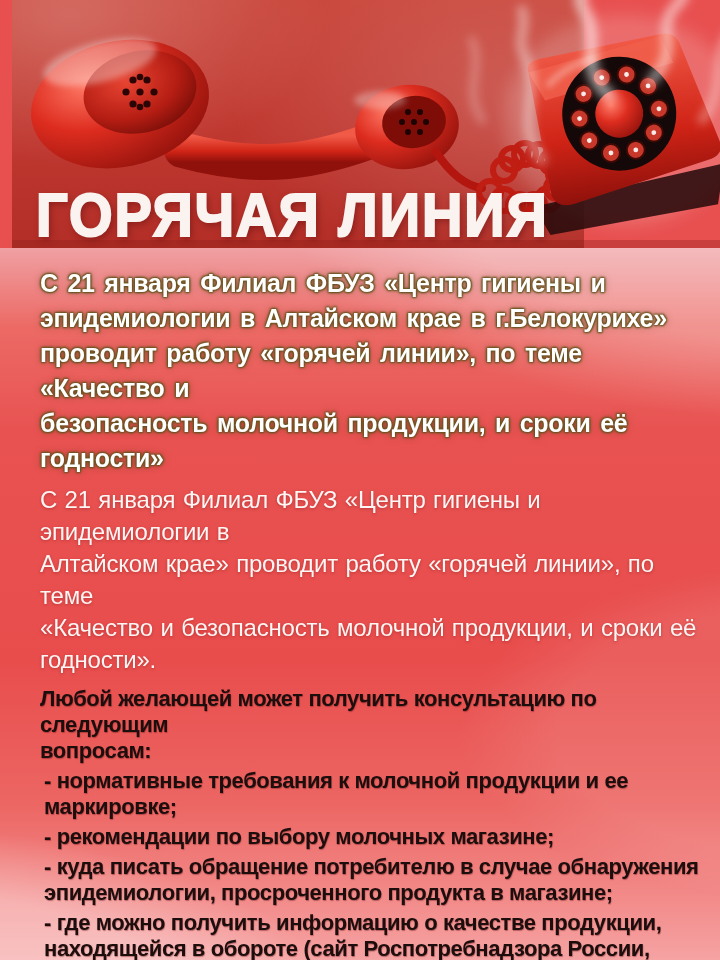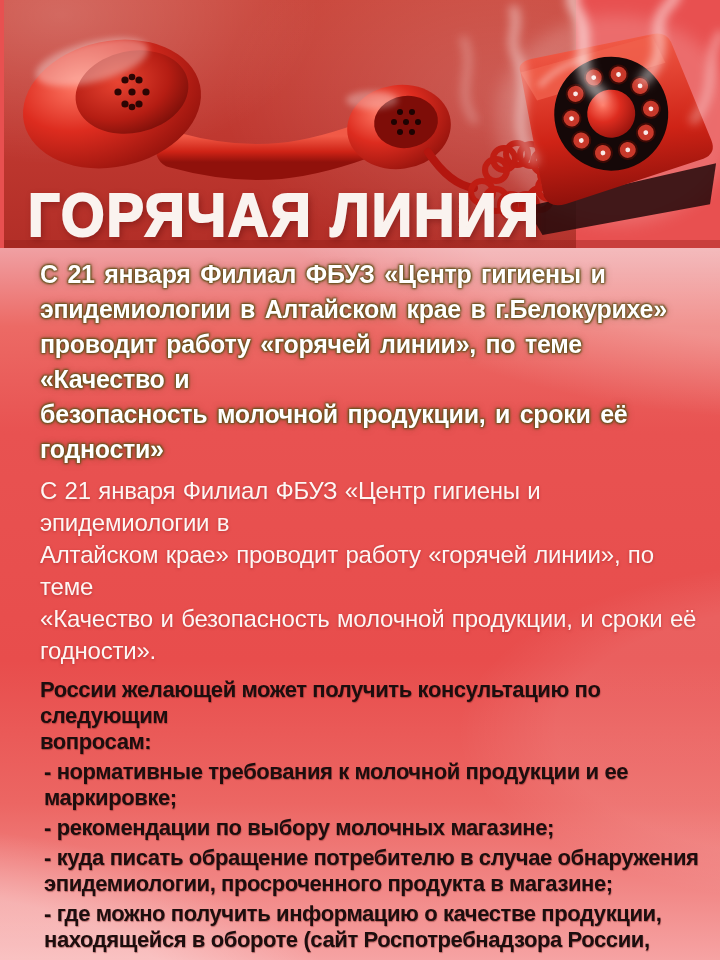--- a/index.html
+++ b/index.html
@@ -3,39 +3,39 @@
 <meta charset="utf-8">
 <style>
   html,body { margin:0; padding:0; background:#555; }
   .poster {
     position:relative; width:720px; height:960px; overflow:hidden;
     font-family:"Liberation Sans", sans-serif;
     background:#e85050;
   }
   
   .banner {
-    position:absolute; left:4px; top:0; width:572px; height:248px;
+    position:absolute; left:12px; top:0; width:572px; height:248px;
     background:
       radial-gradient(ellipse 430px 250px at 10% 6%, rgba(255,255,255,0.20), rgba(255,255,255,0) 60%),
       radial-gradient(ellipse 520px 320px at 88% 38%, rgba(255,255,255,0.16), rgba(255,255,255,0) 55%),
       linear-gradient(180deg, #c9453a 0%, #bf3830 55%, #b22e27 100%);
   }
   .banner svg { position:absolute; inset:0; }
   .banner-title {
     position:absolute; left:24px; bottom:-2px;
     font-size:56px; font-weight:bold; letter-spacing:2px;
     color:#faf3ef; -webkit-text-stroke:2px #faf3ef;
     transform:scaleY(1.1); transform-origin:bottom left;
     text-shadow:2px 3px 7px rgba(90,10,10,0.5);
     white-space:nowrap;
   }
   
   .content {
     position:absolute; left:0; top:248px; width:720px; height:712px;
-    box-sizing:border-box; padding:3px 12px 0 40px;
+    box-sizing:border-box; padding:12px 12px 0 40px;
     background:
       radial-gradient(ellipse 120% 55% at 112% -10%, rgba(255,255,255,0.28) 42%, rgba(255,255,255,0) 62%),
       radial-gradient(ellipse 115% 50% at -18% 110%, rgba(255,255,255,0.33) 40%, rgba(255,255,255,0) 58%),
       radial-gradient(ellipse 85% 38% at 118% 68%, rgba(255,255,255,0.10) 48%, rgba(255,255,255,0) 64%),
       linear-gradient(180deg, #f0a0a3 0%, #ec6a65 11%, #e85251 26%, #e84d4c 58%, #ec6663 78%, #f6a3a3 100%);
   }
   .pre { white-space:pre-line; }
   .intro {
     margin:6px 0 8px; max-width:660px;
     color:#ffffff; font-size:25px; line-height:35px; font-weight:bold;
@@ -201,21 +201,21 @@
 эпидемиологии в Алтайском крае в г.Белокурихе»
 проводит работу «горячей линии», по теме «Качество и
 безопасность молочной продукции, и сроки её годности»</div>
 
     <div class="subintro pre">С 21 января Филиал ФБУЗ «Центр гигиены и эпидемиологии в
 Алтайском крае» проводит работу «горячей линии», по теме
 «Качество и безопасность молочной продукции, и сроки её
 годности».</div>
 
     <div class="consult dark-text">
-      <div class="pre">России желающей может получить консультацию по следующим
+      <div class="pre">Любой желающей может получить консультацию по следующим
 вопросам:</div>
       <div class="item pre">- нормативные требования к молочной продукции и ее
 маркировке;</div>
       <div class="item pre">- рекомендации по выбору молочных магазине;</div>
       <div class="item pre">- куда писать обращение потребителю в случае обнаружения
 эпидемиологии, просроченного продукта в магазине;</div>
       <div class="item pre"><span>- где можно получить информацию о качестве продукции,
 находящейся в обороте (сайт Роспотребнадзора России, портал
 ГИС ЗПП (</span></div>
     </div>

